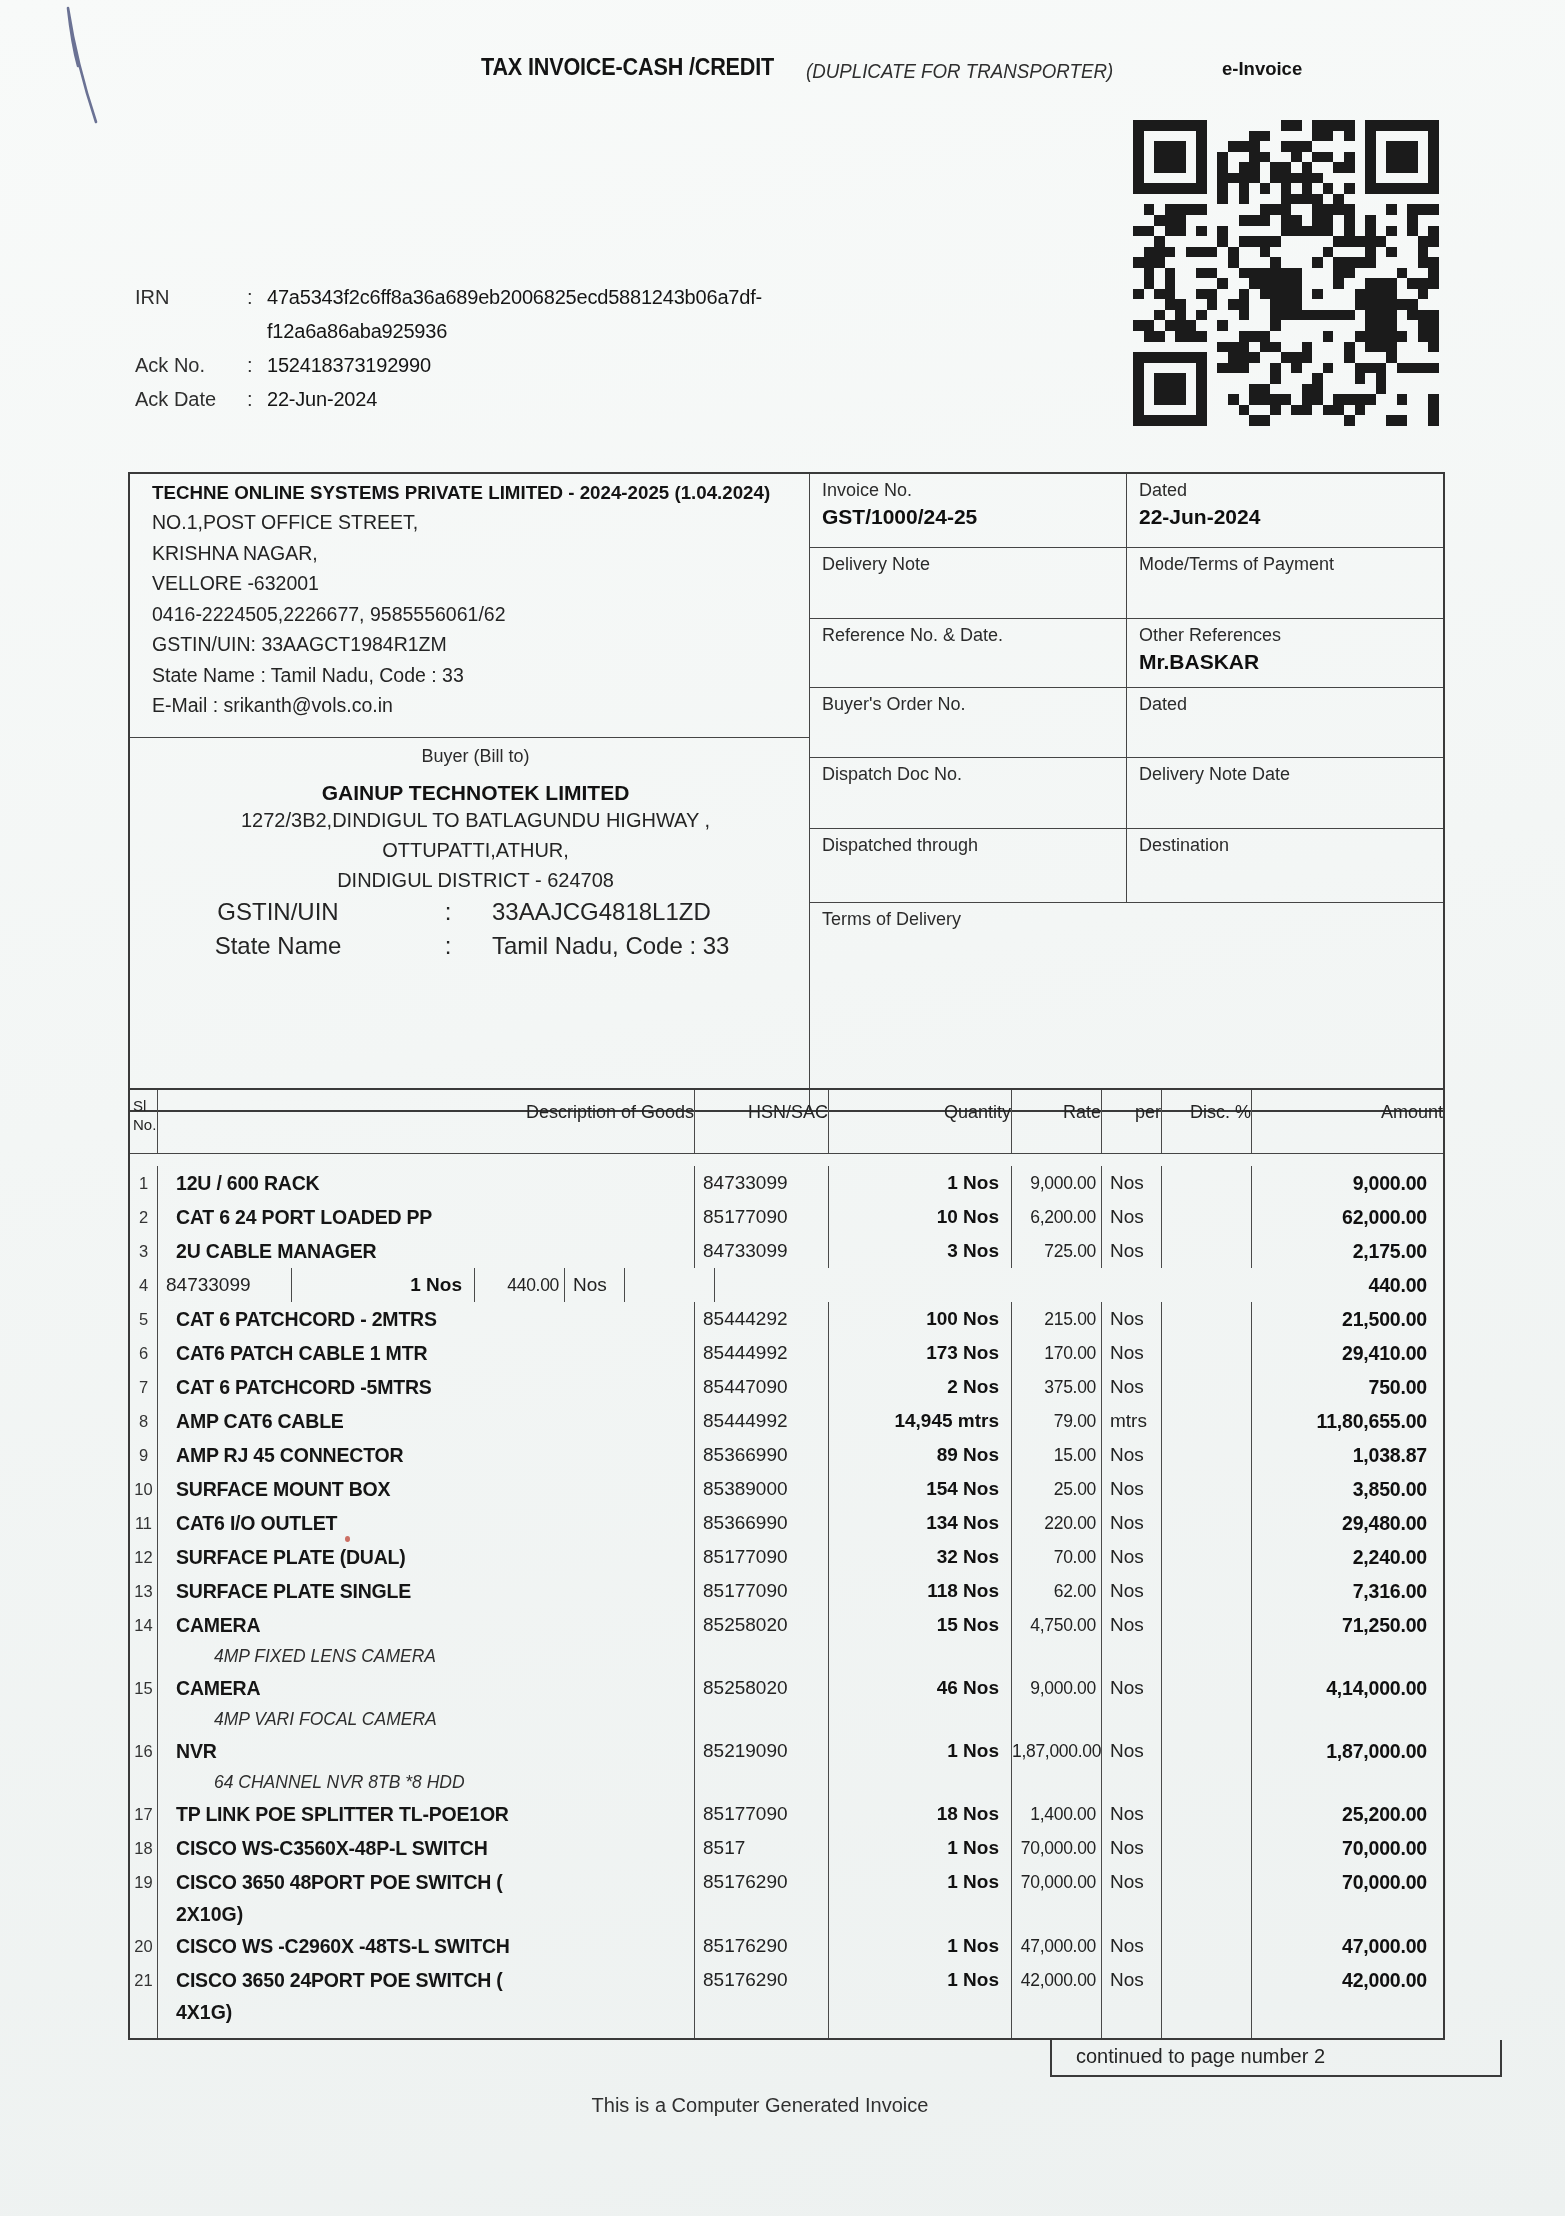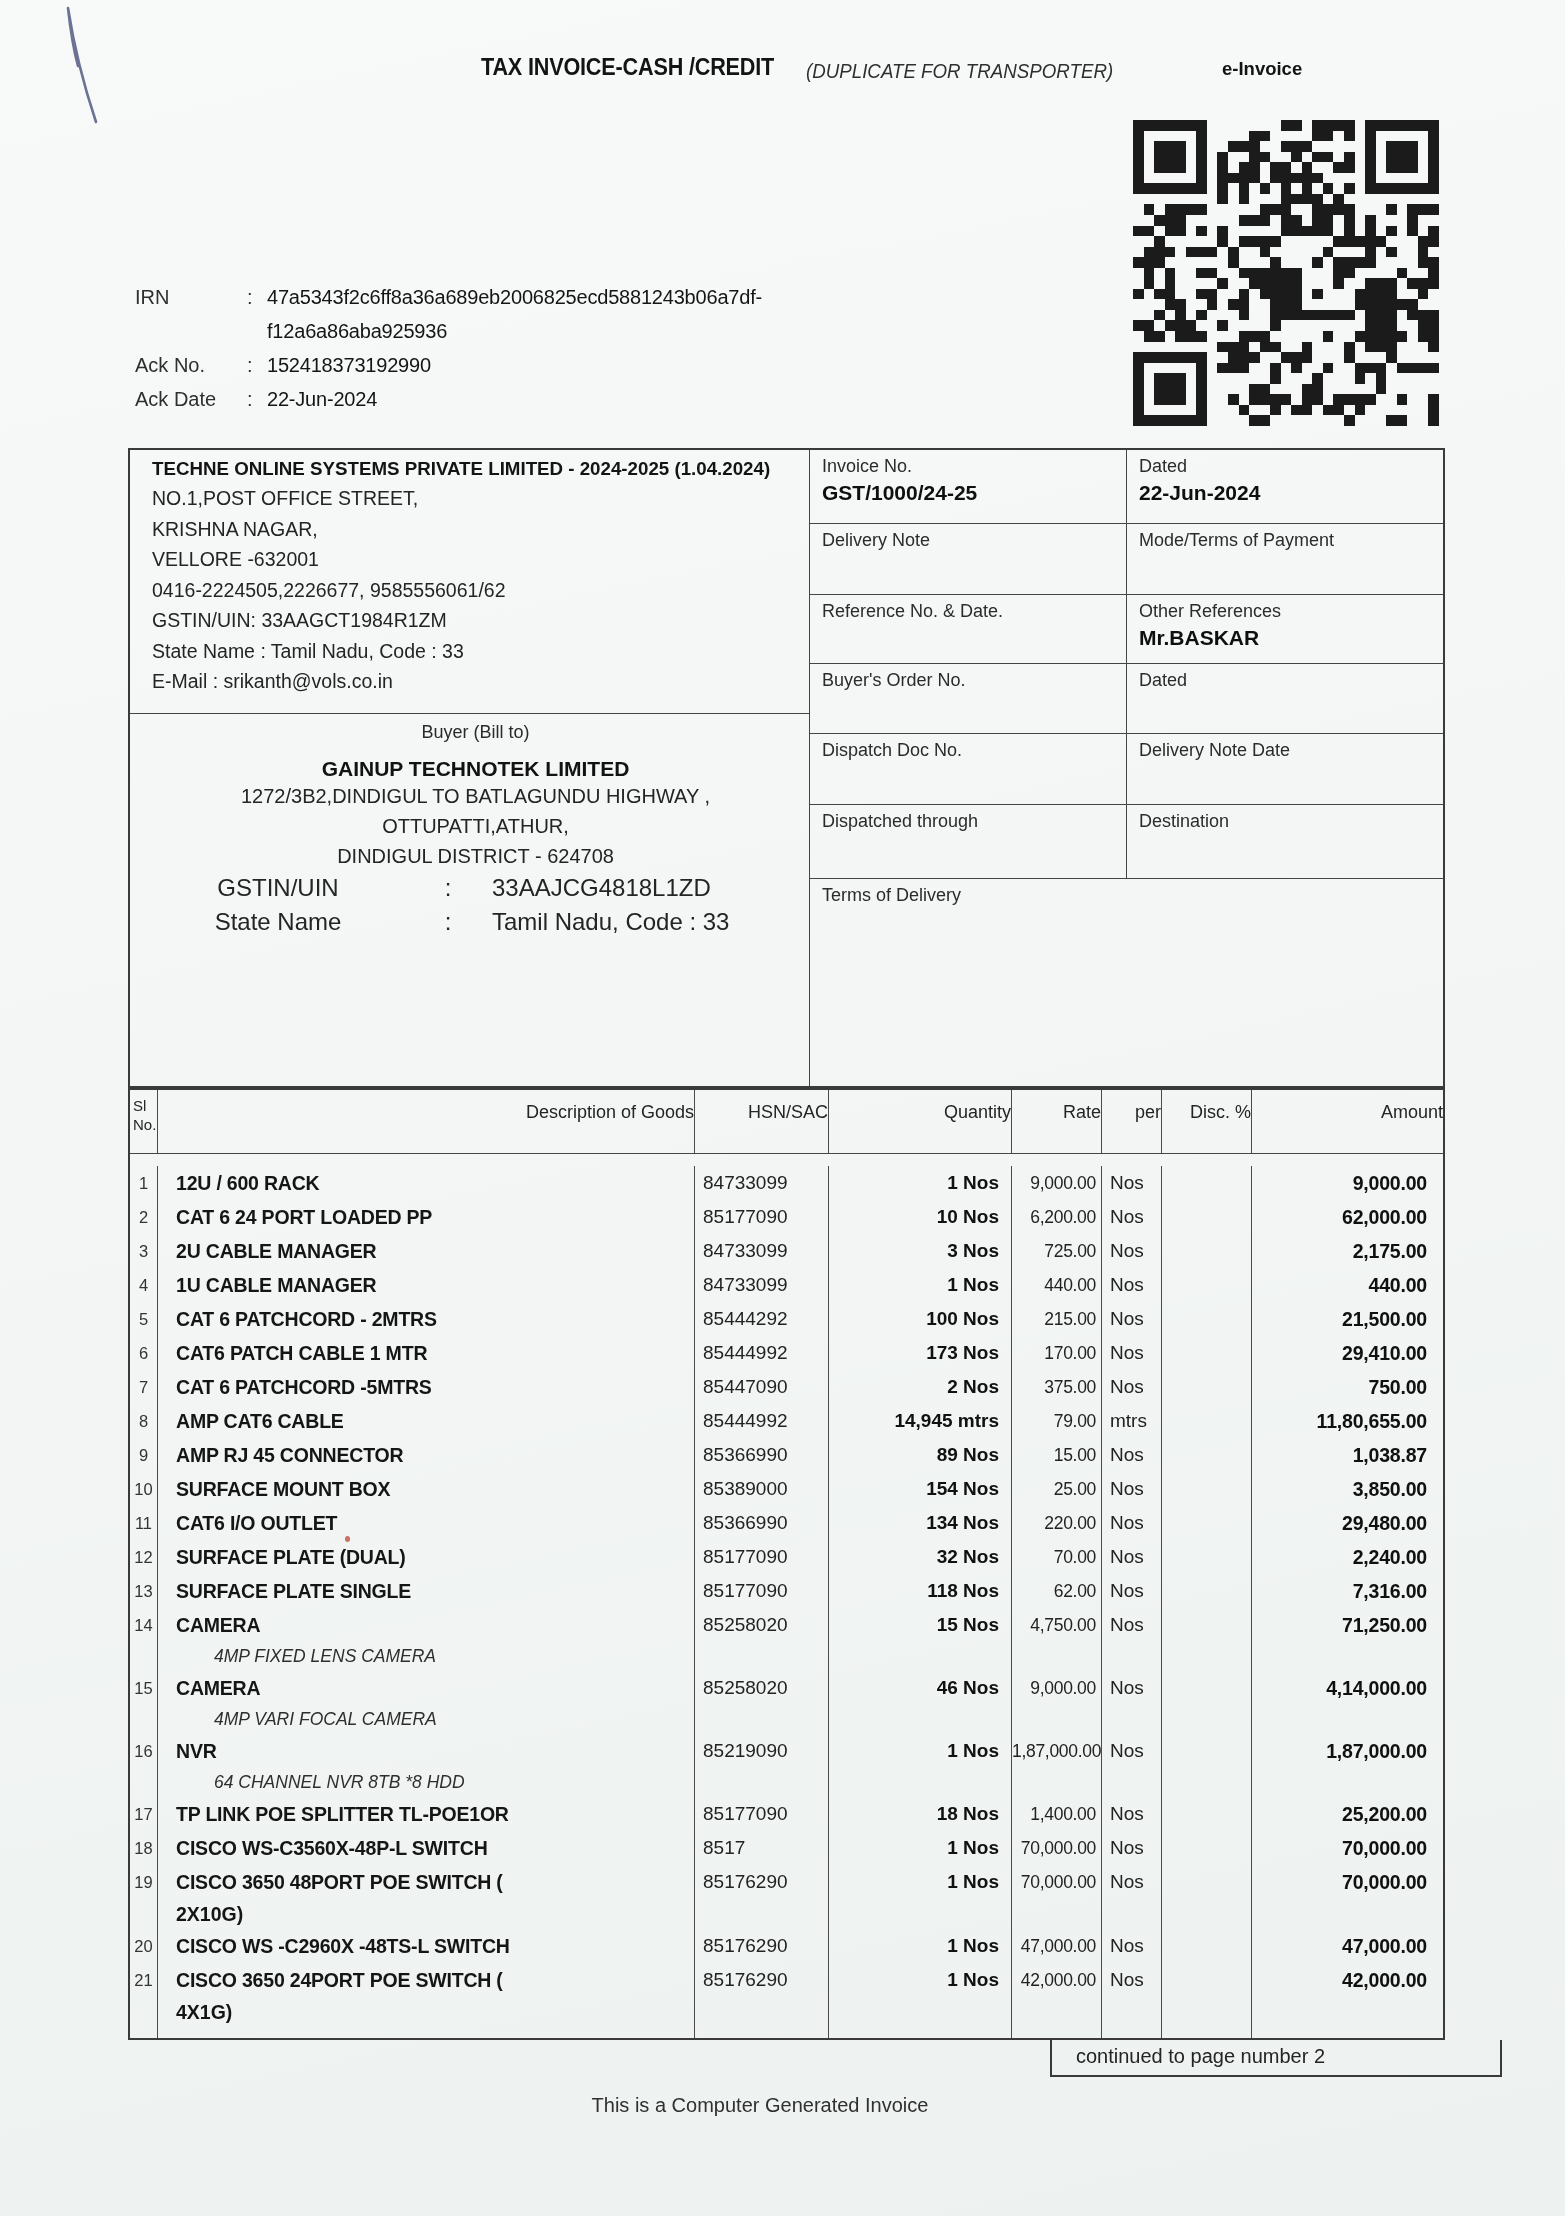--- a/index.html
+++ b/index.html
@@ -18,21 +18,21 @@
   .stray-dot{position:absolute;left:345px;top:1536px;width:5px;height:6px;border-radius:50%;background:#c4574a;opacity:.85;}
 
   
   .irn-block{position:absolute;left:135px;top:280px;width:980px;}
   .irn-row{display:flex;font-size:20px;line-height:34px;}
   .irn-label{width:112px;color:#2f2f2f;}
   .irn-colon{width:20px;color:#2f2f2f;}
   .irn-val{font-weight:normal;color:#151515;letter-spacing:-0.2px;}
 
   
-  .info-box{position:absolute;left:128px;top:448px;width:1317px;height:640px;border:2px solid #3a3a3a;box-sizing:border-box;display:flex;}
+  .info-box{position:absolute;left:128px;top:472px;width:1317px;height:640px;border:2px solid #3a3a3a;box-sizing:border-box;display:flex;}
   .left-col{width:680px;border-right:1.5px solid #454545;box-sizing:border-box;display:flex;flex-direction:column;}
   .seller-cell{height:264px;border-bottom:1.5px solid #454545;box-sizing:border-box;padding:8px 10px 0 22px;}
   .seller-name{font-weight:bold;font-size:19px;color:#141414;white-space:nowrap;transform:scaleX(.985);transform-origin:left;margin-bottom:3px;}
   .seller-line{font-size:19.5px;color:#242424;line-height:30.5px;white-space:nowrap;}
   .buyer-cell{flex:1;padding:8px 10px 0 22px;box-sizing:border-box;text-align:center;}
   .buyer-label{font-size:18px;color:#2b2b2b;}
   .buyer-name{font-size:21px;font-weight:bold;color:#121212;margin-top:14px;}
   .buyer-line{font-size:20px;color:#242424;line-height:30px;white-space:nowrap;}
   .buyer-kv{display:flex;font-size:24px;line-height:34px;color:#242424;gap:33px;}
   .buyer-kv .k{width:252px;}
@@ -676,23 +676,20 @@
           <div class="c hsn">84733099</div>
           <div class="c qty">3 Nos</div>
           <div class="c rate">725.00</div>
           <div class="c per">Nos</div>
           <div class="c disc"></div>
           <div class="c amt">2,175.00</div>
         </div>
 
       <div class="irow">
           <div class="c sl">4</div>
-          <div class="c desc">
-            <div class="d1">1U CABLE MANAGER</div>
-          </div>
           <div class="c hsn">84733099</div>
           <div class="c qty">1 Nos</div>
           <div class="c rate">440.00</div>
           <div class="c per">Nos</div>
           <div class="c disc"></div>
           <div class="c amt">440.00</div>
         </div>
 
       <div class="irow">
           <div class="c sl">5</div>

